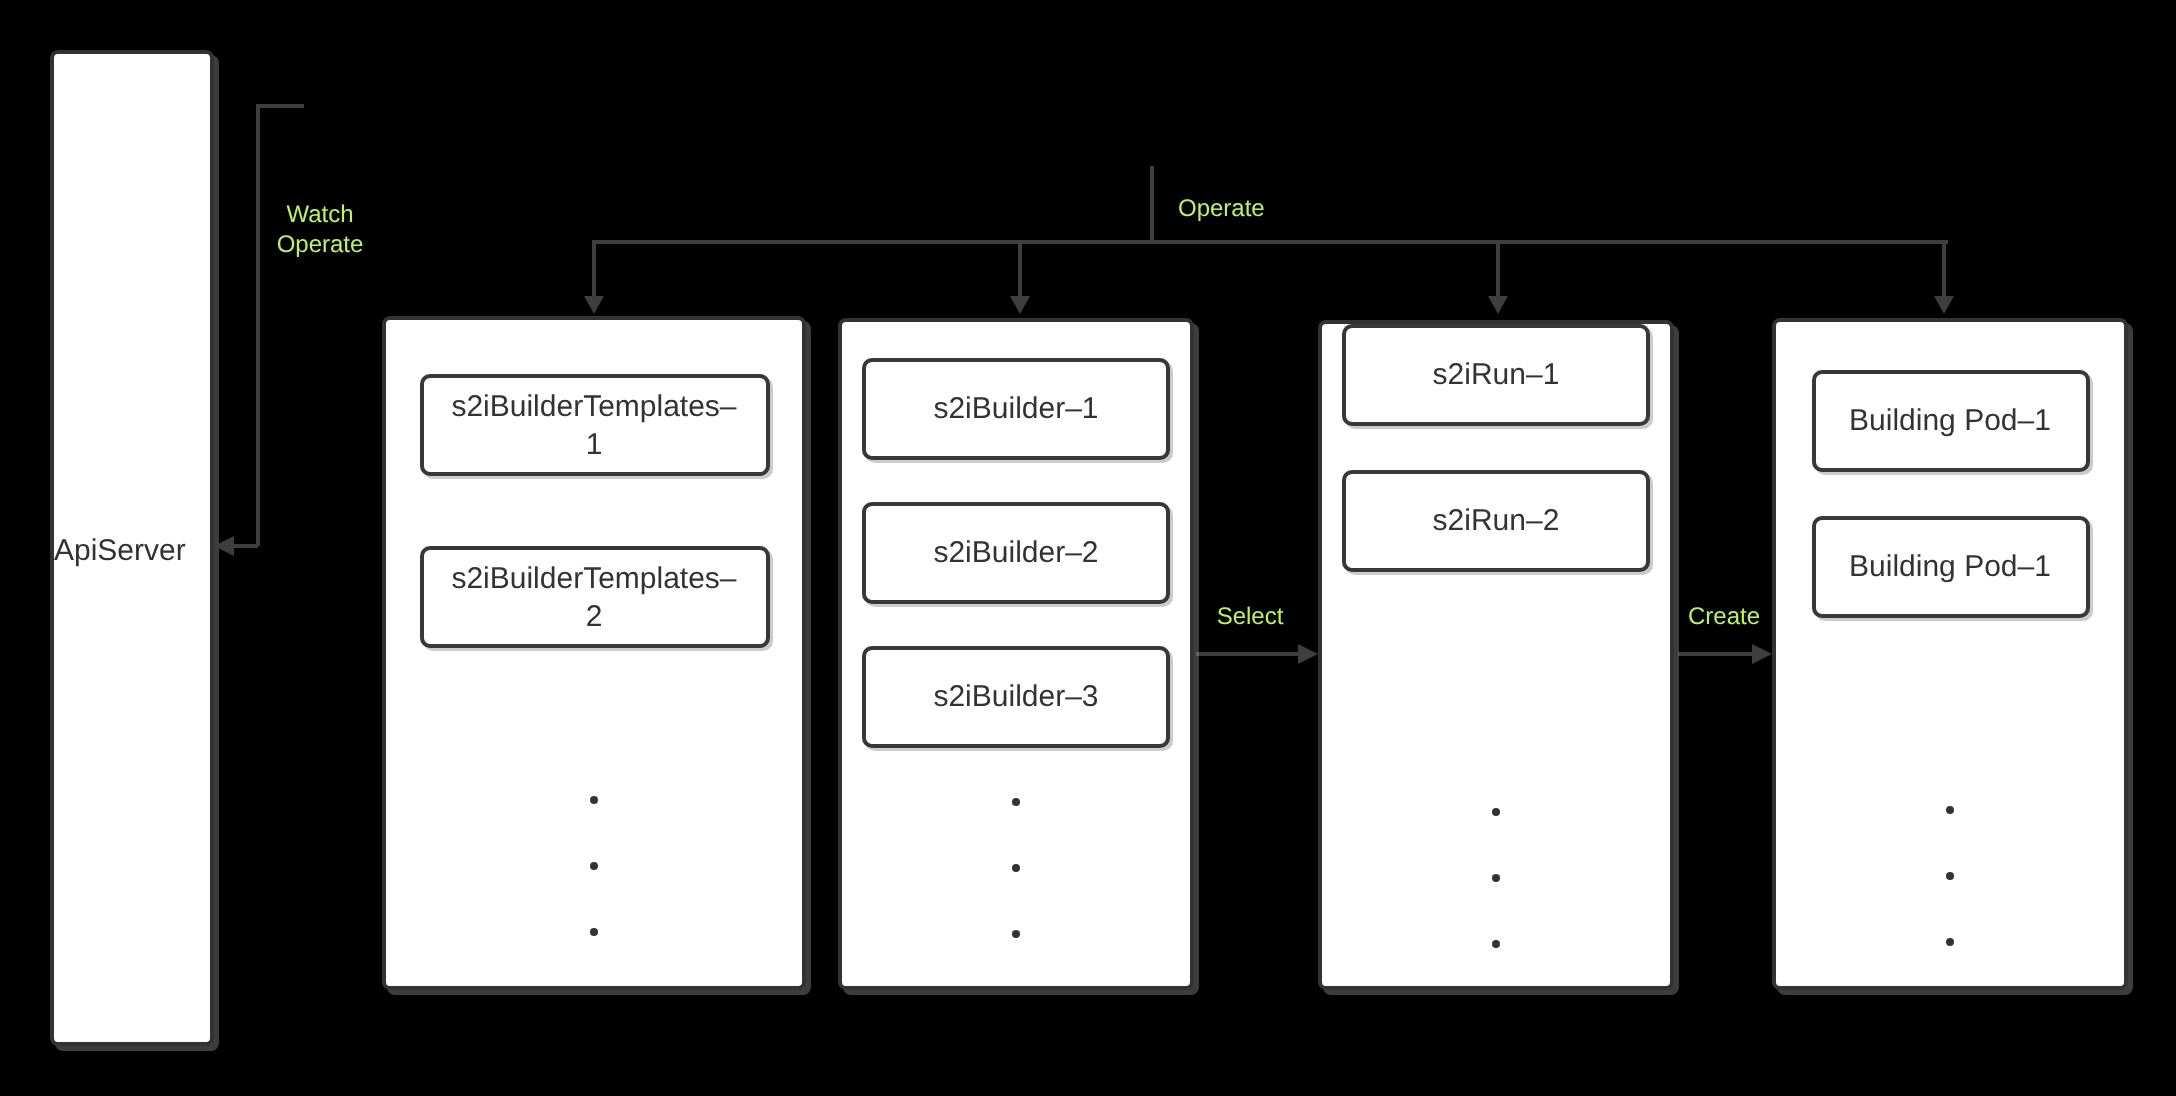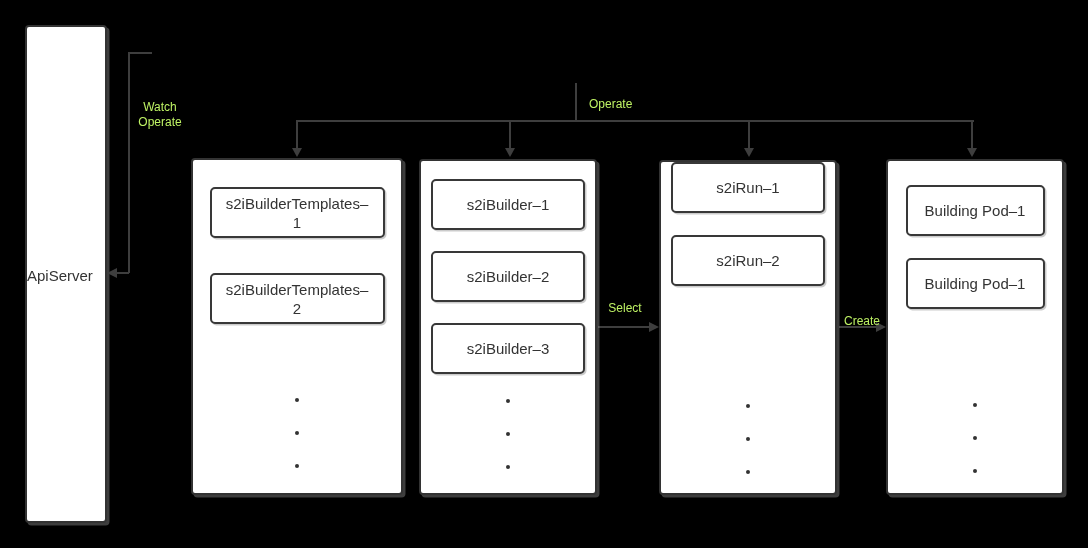--- a/index.html
+++ b/index.html
@@ -93,21 +93,21 @@
   <div class="line" style="left:971px;top:120px;width:2px;height:29px;"></div>
   <div class="arrow arrow-down" style="left:967px;top:148px;"></div>
   <div class="edge-label" style="left:589px;top:97px;">Operate</div>
 
   <div class="line" style="left:598px;top:326px;width:53px;height:2px;"></div>
   <div class="arrow arrow-right" style="left:649px;top:322px;"></div>
   <div class="edge-label" style="left:596px;top:301px;width:58px;">Select</div>
 
   <div class="line" style="left:839px;top:326px;width:39px;height:2px;"></div>
   <div class="arrow arrow-right" style="left:876px;top:322px;"></div>
-  <div class="edge-label" style="left:837px;top:301px;width:50px;margin-top:13px;">Create</div>
+  <div class="edge-label" style="left:837px;top:301px;width:50px;">Create</div>
 
   <div class="box column col1">
     <div class="item">
         <span>s2iBuilderTemplates–1</span>
       </div>
     <div class="item">
         <span>s2iBuilderTemplates–2</span>
       </div>
     <div class="dots">
         <span class="dot"></span>

